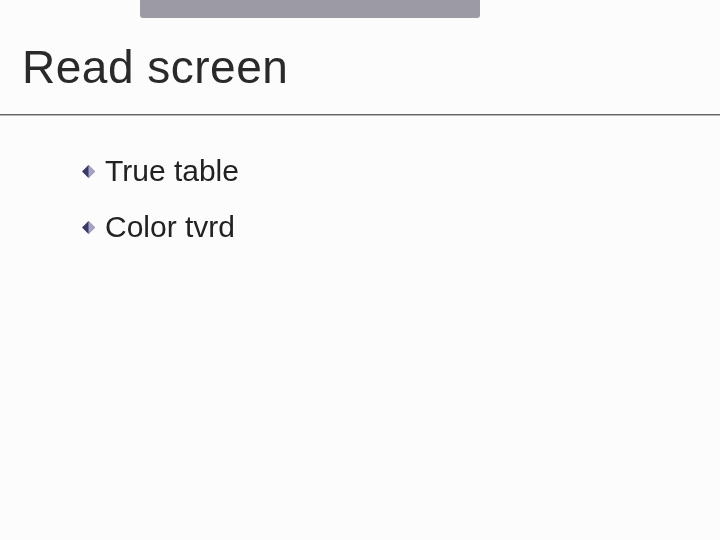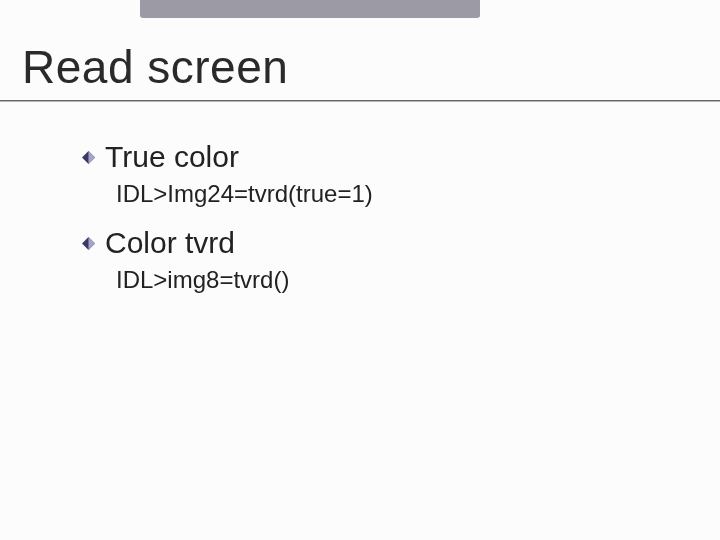--- a/index.html
+++ b/index.html
@@ -39,21 +39,21 @@
   .slide {
     position: relative;
     z-index: 2;
     padding: 40px 22px 0 22px;
     box-sizing: border-box;
   }
   .title {
     font-family: Tahoma, Verdana, sans-serif;
     font-size: 46px;
     color: #2a2a2a;
-    margin: 0 0 6px 0;
+    margin: 0 0 20px 0;
     font-weight: normal;
     letter-spacing: 0.5px;
   }
   .title-underline {
     height: 2px;
     margin-left: -22px;
     margin-right: -22px;
     margin-bottom: 38px;
     background: linear-gradient(
         to bottom,
@@ -104,31 +104,29 @@
 
   <div class="content">
 
     <div class="item-l1">
       <span class="bullet-diamond">
         <svg viewBox="0 0 14 14" width="13" height="13">
           <polygon points="7,0 14,7 7,14 0,7" fill="#3a3a65"></polygon>
           <polygon points="7,0 14,7 7,14" fill="#a7a2c9"></polygon>
         </svg>
       </span>
-      <span class="label">True color</span>
+      <span class="label">True table</span>
     </div>
-    <div class="item-l2">IDL&gt;Img24=tvrd(true=1)</div>
 
     <div class="gap"></div>
 
     <div class="item-l1">
       <span class="bullet-diamond">
         <svg viewBox="0 0 14 14" width="13" height="13">
           <polygon points="7,0 14,7 7,14 0,7" fill="#3a3a65"></polygon>
           <polygon points="7,0 14,7 7,14" fill="#a7a2c9"></polygon>
         </svg>
       </span>
       <span class="label">Color tvrd</span>
     </div>
-    <div class="item-l2">IDL&gt;img8=tvrd()</div>
 
   </div>
 </div>
 
 </body></html>

